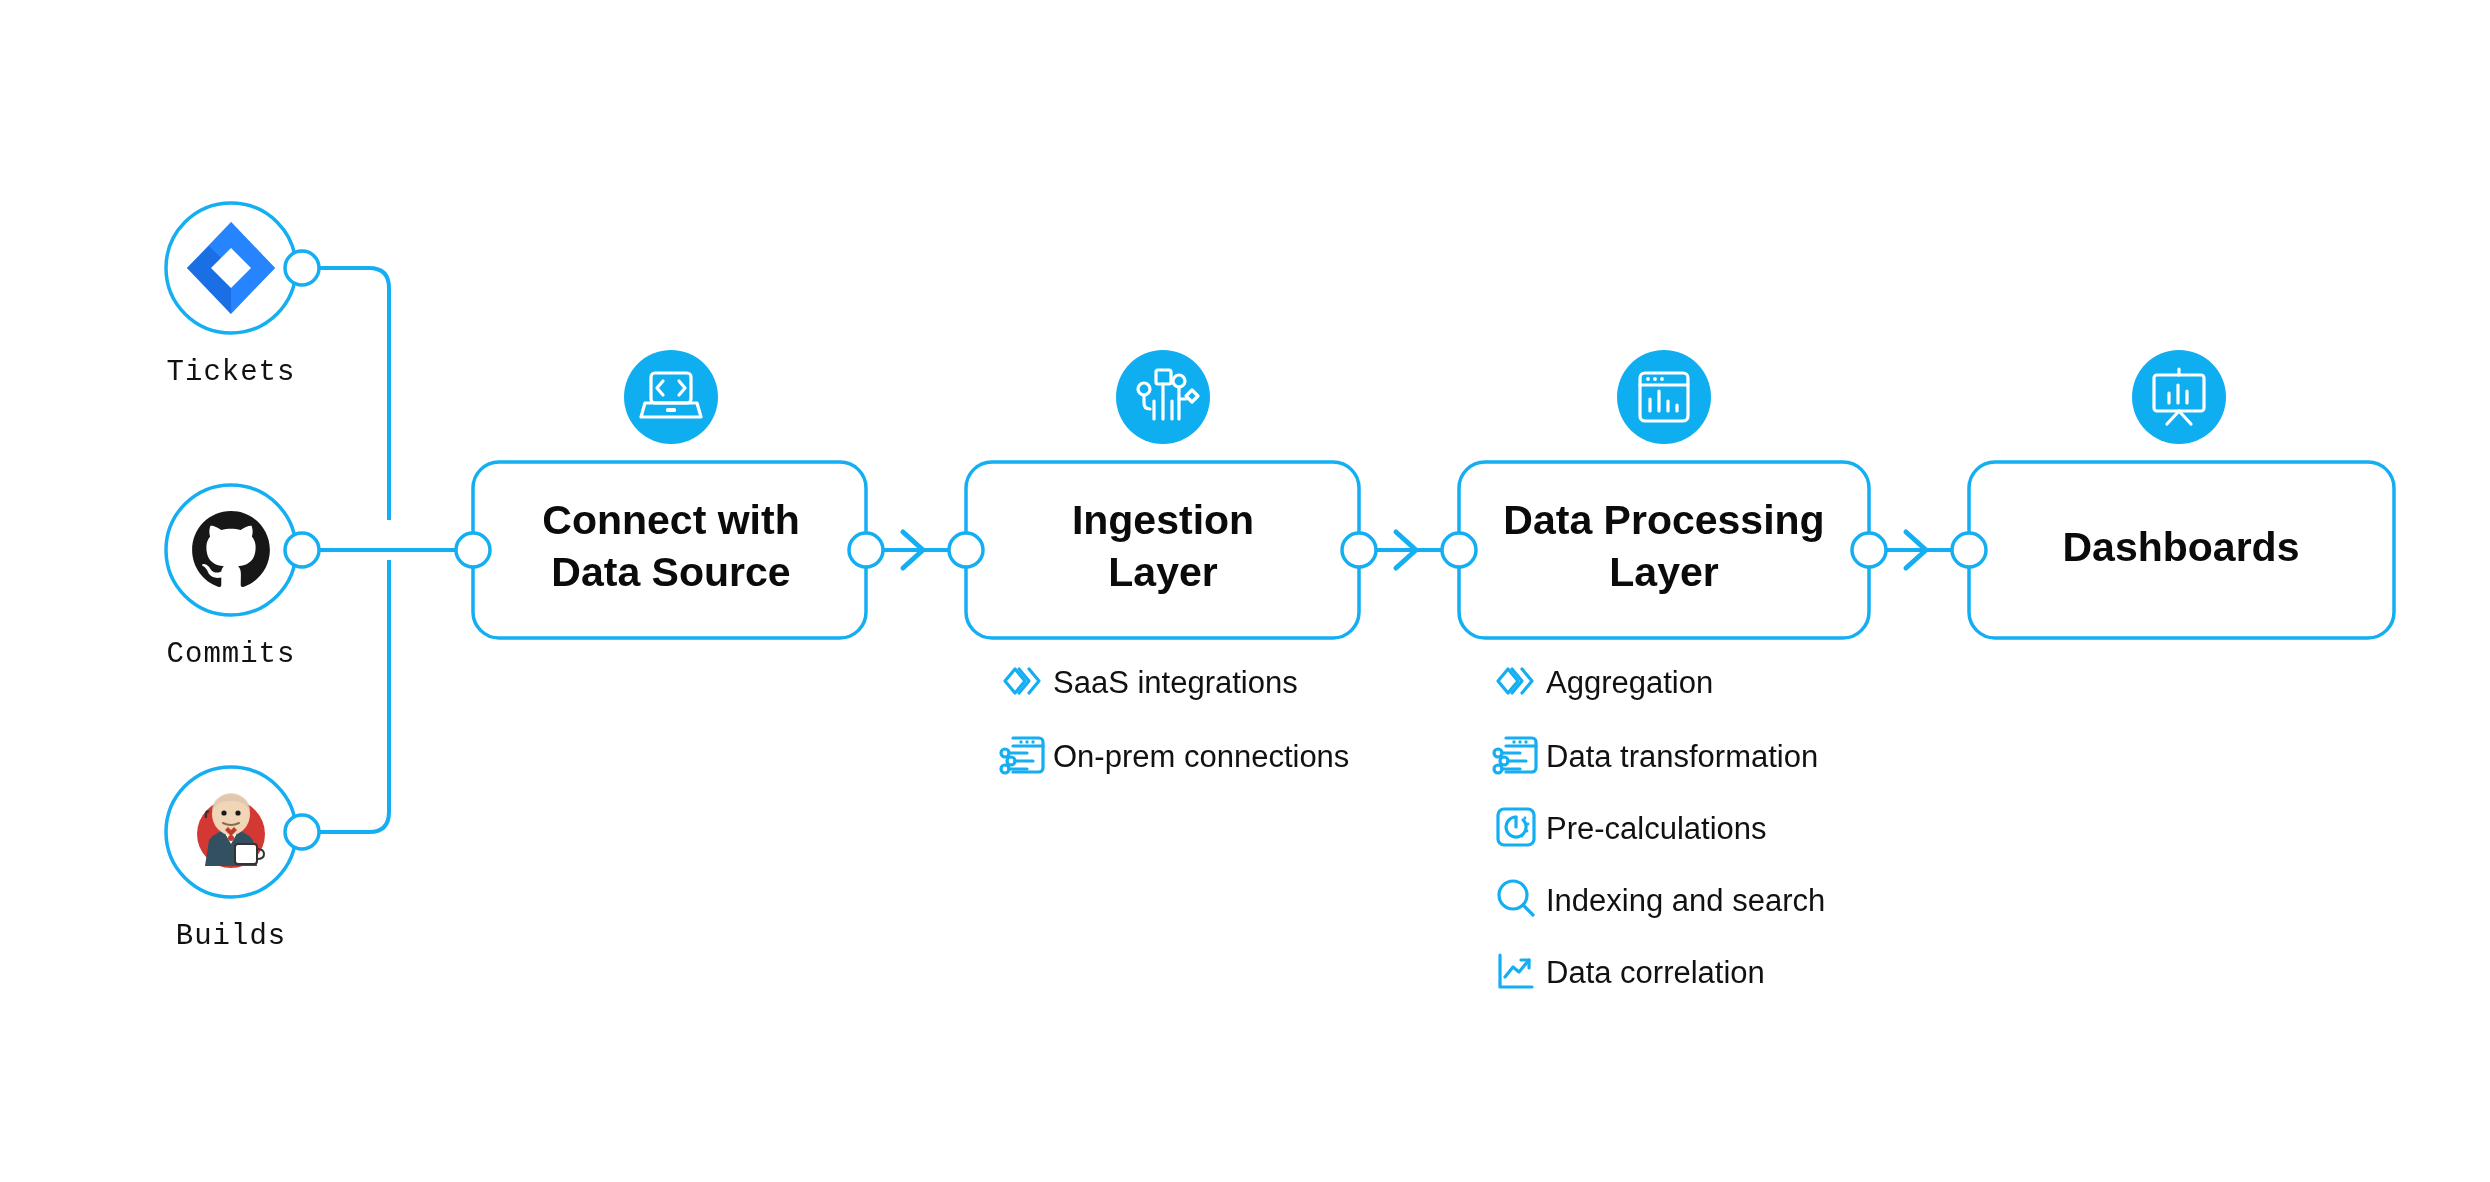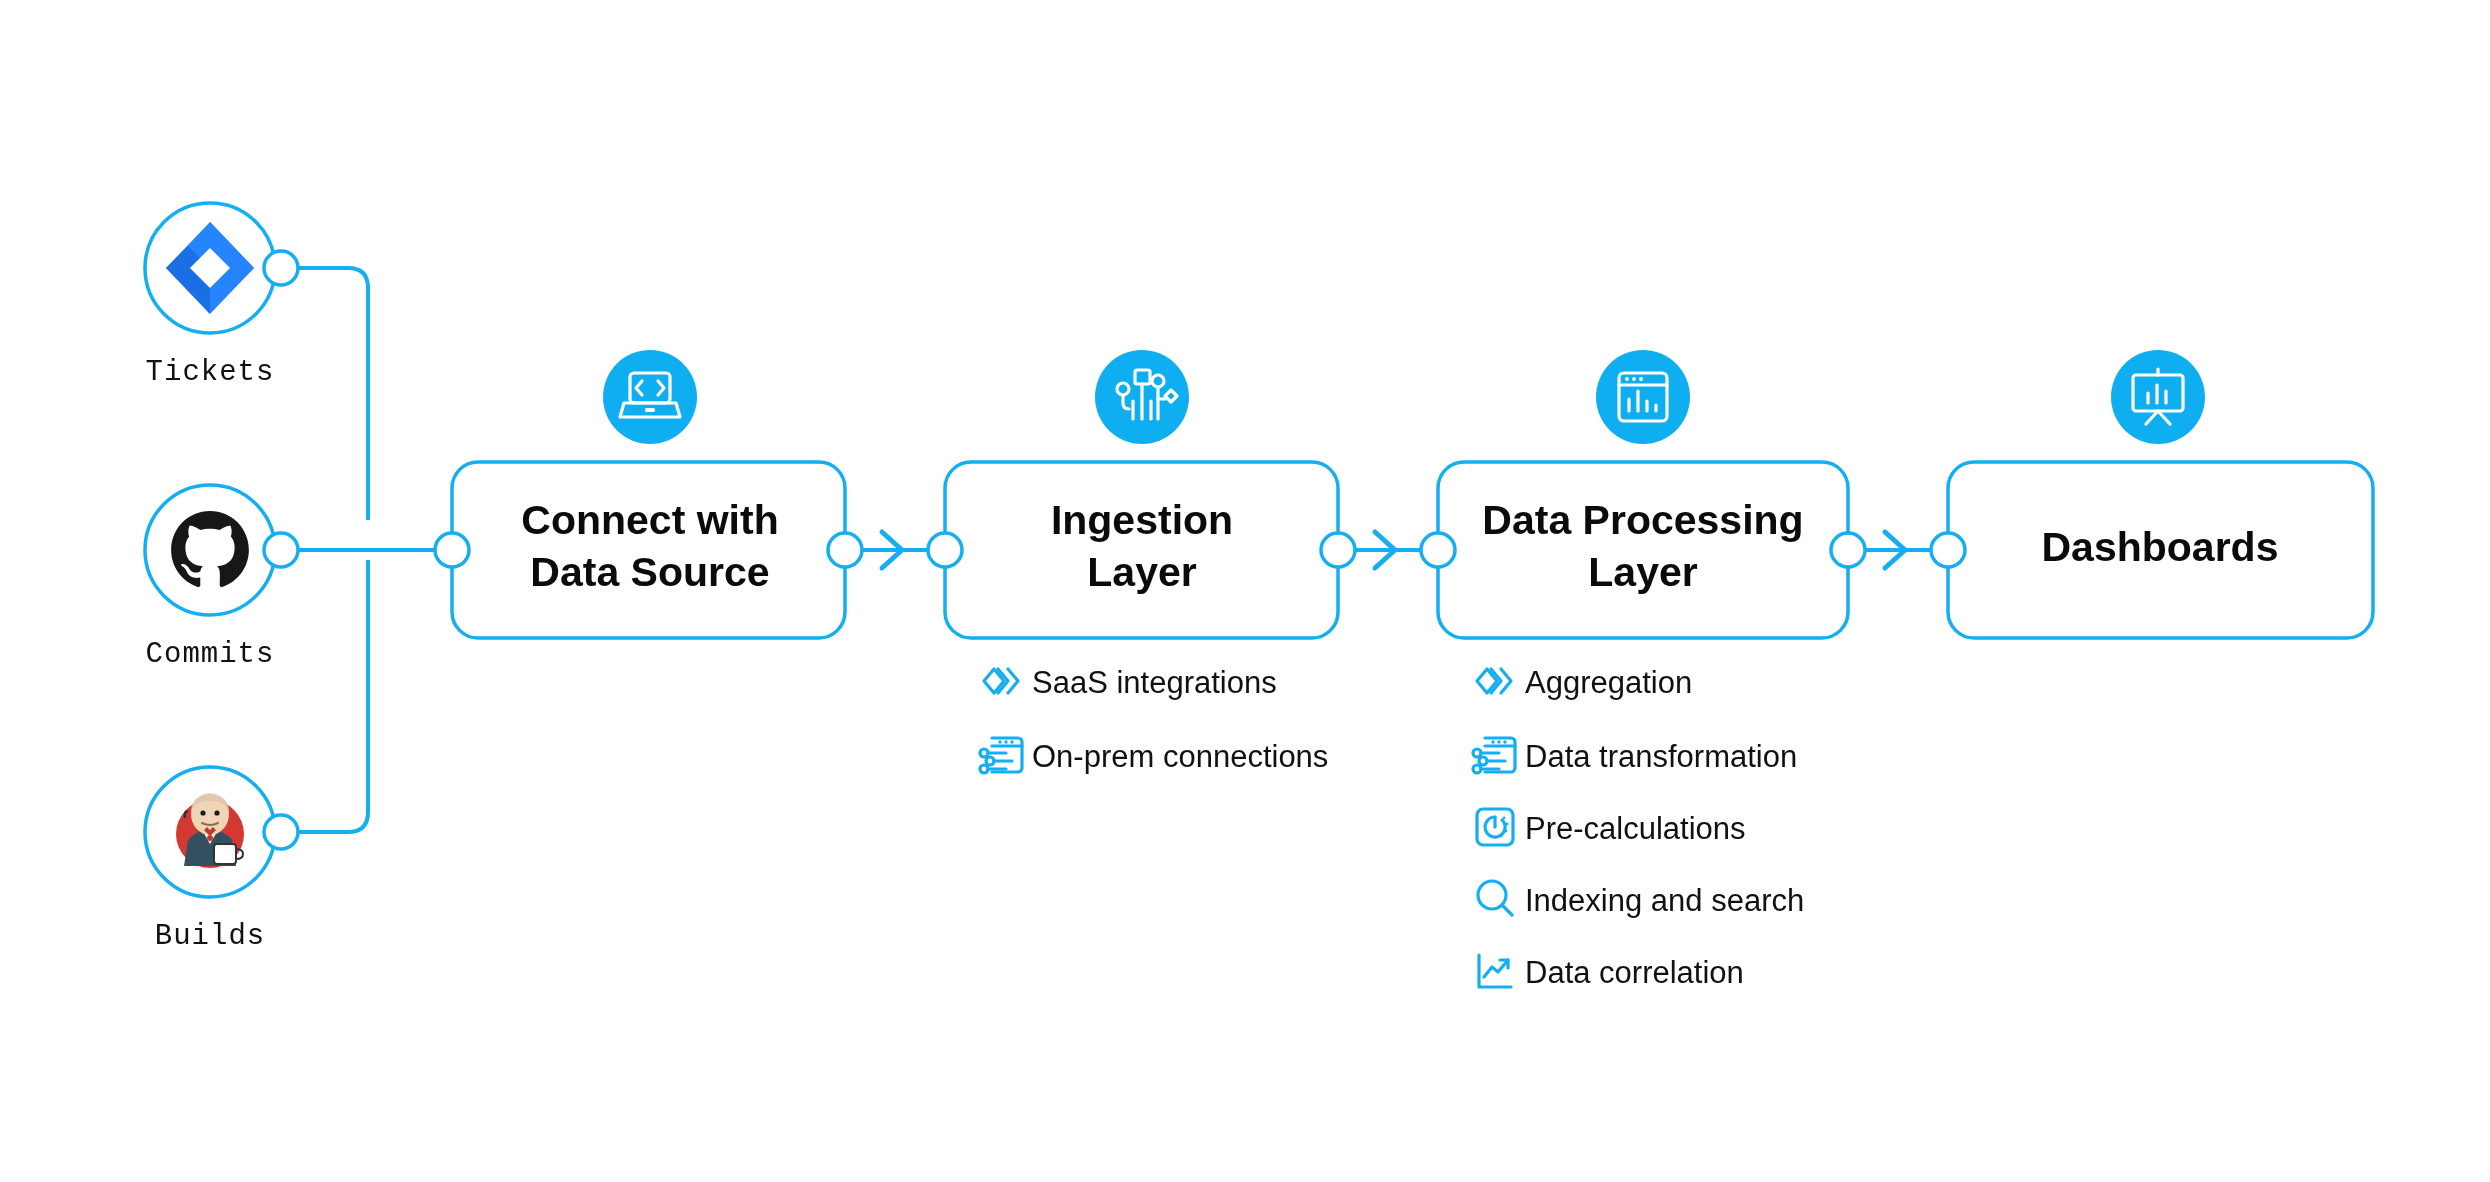--- a/index.html
+++ b/index.html
@@ -11,20 +11,21 @@
     width: 2490px;
     height: 1182px;
     overflow: hidden;
     font-family: "Liberation Sans", sans-serif;
   }
   #diagram-root {
     position: relative;
     width: 1980px;
     height: 1182px;
     background: #ffffff;
+    margin-left: 21px;
   }
   svg#flow-svg {
     position: absolute;
     left: 0;
     top: 0;
     width: 2490px;
     height: 1182px;
     display: block;
   }
   .stage-title {

